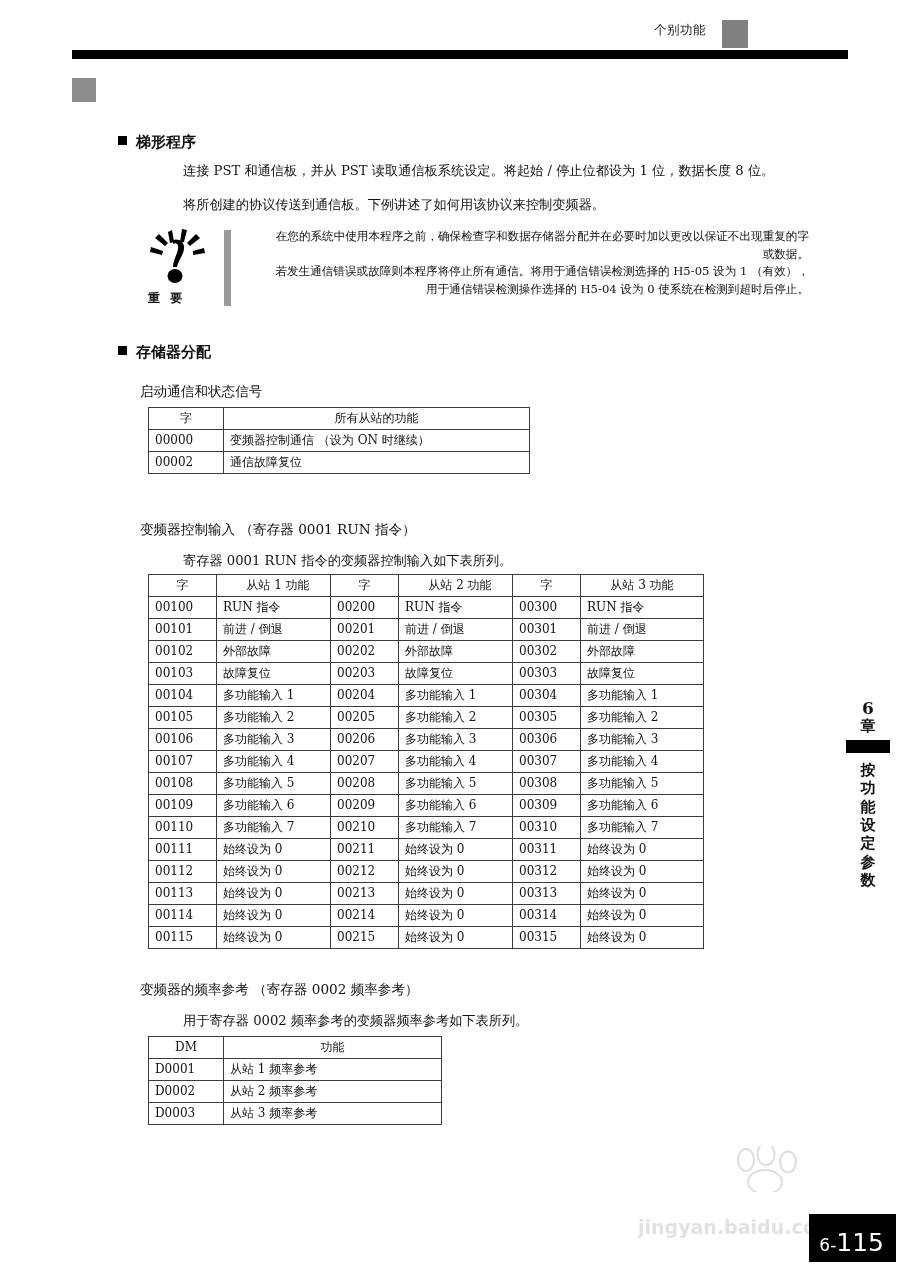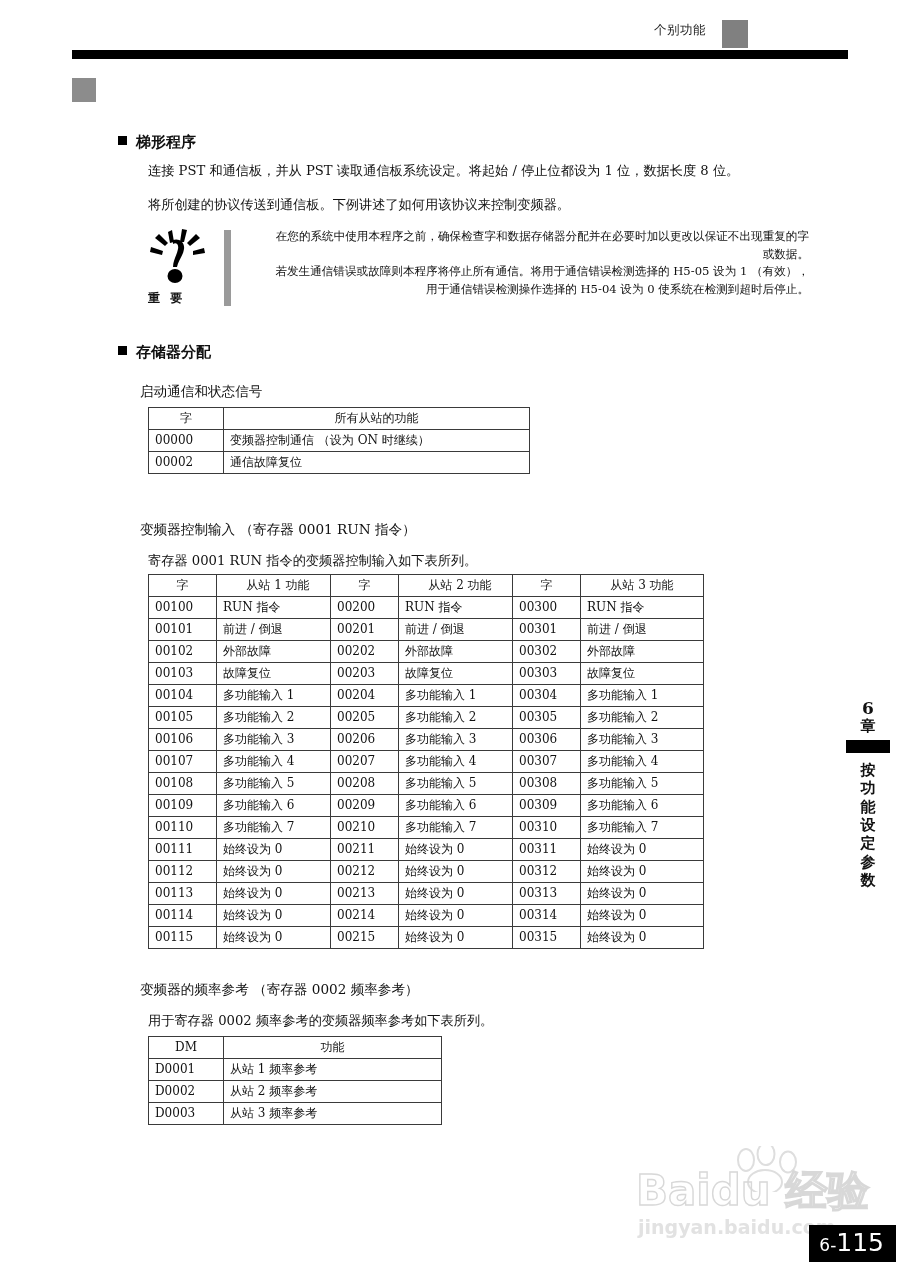--- a/index.html
+++ b/index.html
@@ -71,20 +71,21 @@
     height: 9px;
     background: #000;
     margin-right: 9px;
     vertical-align: 2px;
   }
   .body-line {
     position: absolute;
     font-size: 13.2px;
     line-height: 1.5;
     white-space: nowrap;
+    margin-left: 35px;
   }
   .sub-heading {
     position: absolute;
     font-size: 13.6px;
     white-space: nowrap;
   }
 
   
   .callout {
     position: absolute;
@@ -242,21 +243,21 @@
   }
 
   
   .page-number {
     position: absolute;
     right: 8px;
     bottom: 18px;
     background: #000;
     color: #fff;
     font-family: "DejaVu Sans", "Liberation Sans", sans-serif;
-    padding: 5px 12px 7px 10px;
+    padding: 16px 12px 7px 10px;
     font-size: 25px;
     line-height: 1;
     letter-spacing: 0px;
   }
   .page-number .pfx { font-size: 17px; }
 </style>
 </head>
 <body>
 
 <div class="page-header">
@@ -591,19 +592,18 @@
 
 <div class="watermark">
   <svg class="wm-paw" width="74" height="46" viewBox="0 0 74 46" xmlns="http://www.w3.org/2000/svg">
     <g fill="none" stroke="#dedede" stroke-width="2">
       <ellipse cx="14" cy="14" rx="8" ry="11"></ellipse>
       <ellipse cx="34" cy="8" rx="8.5" ry="11"></ellipse>
       <ellipse cx="56" cy="16" rx="8" ry="10.5"></ellipse>
       <ellipse cx="33" cy="36" rx="17" ry="12"></ellipse>
     </g>
   </svg>
-  <div class="wm-main">Baidu 经验</div>
   <div class="wm-sub">jingyan.baidu.com</div>
 </div>
 
 <div class="page-number">
   <span class="pfx">6-</span><span>115</span>
 </div>
 
 </body></html>

